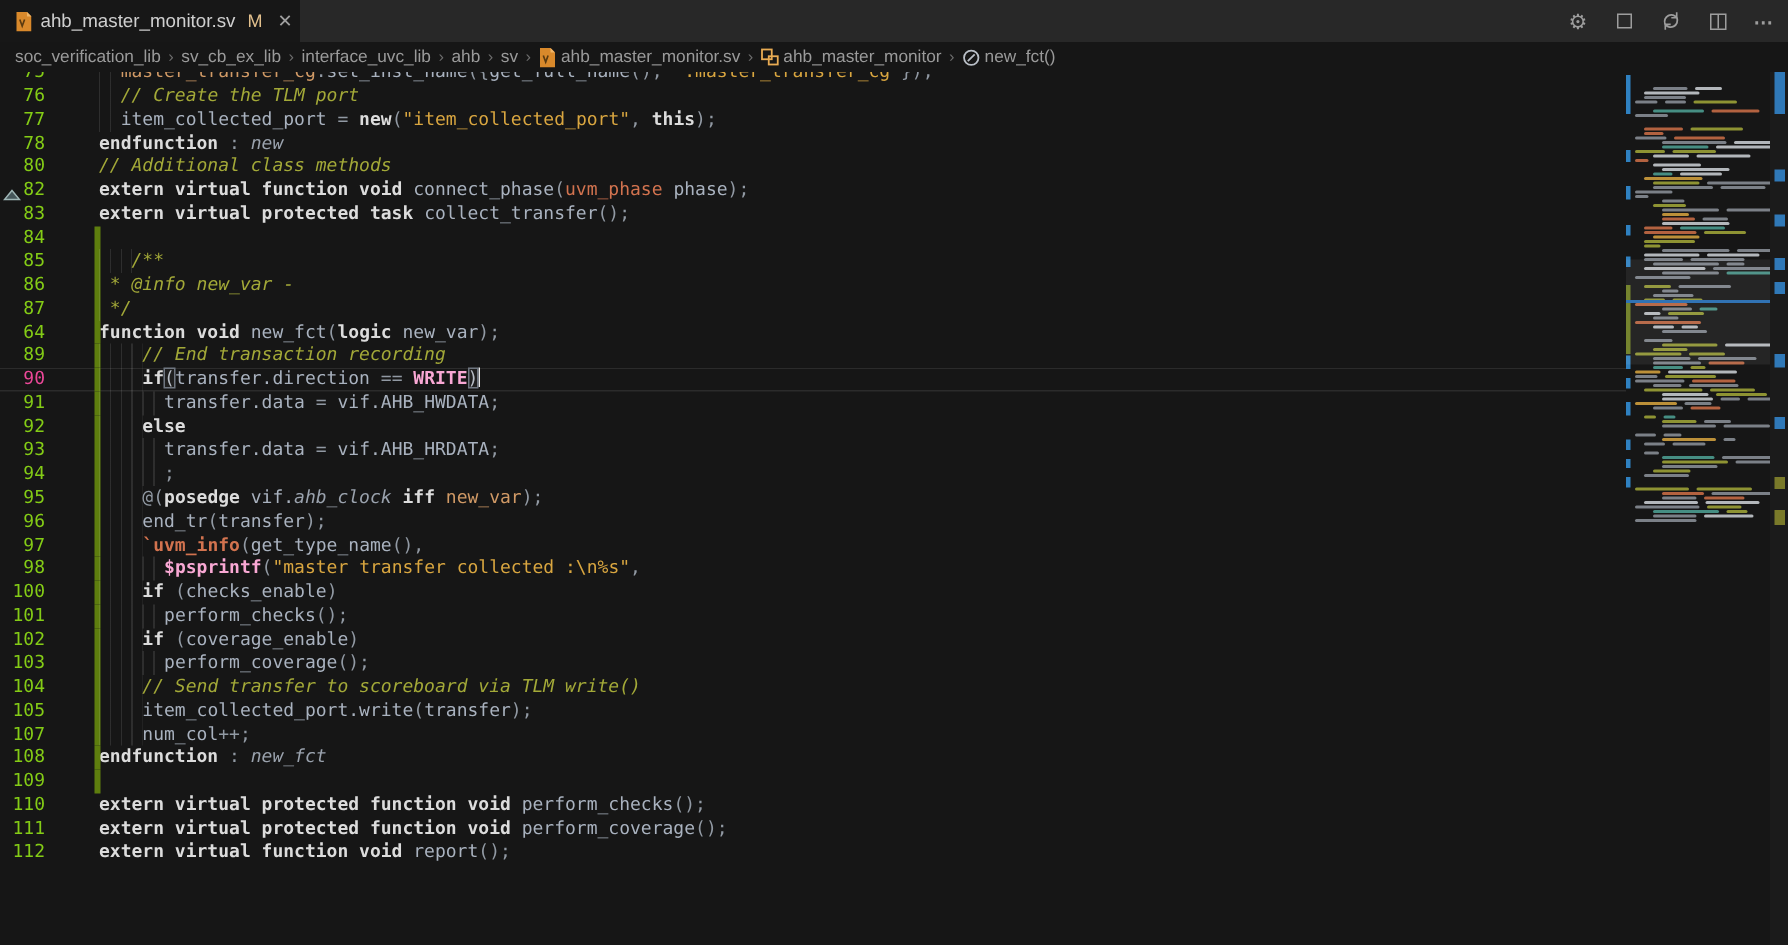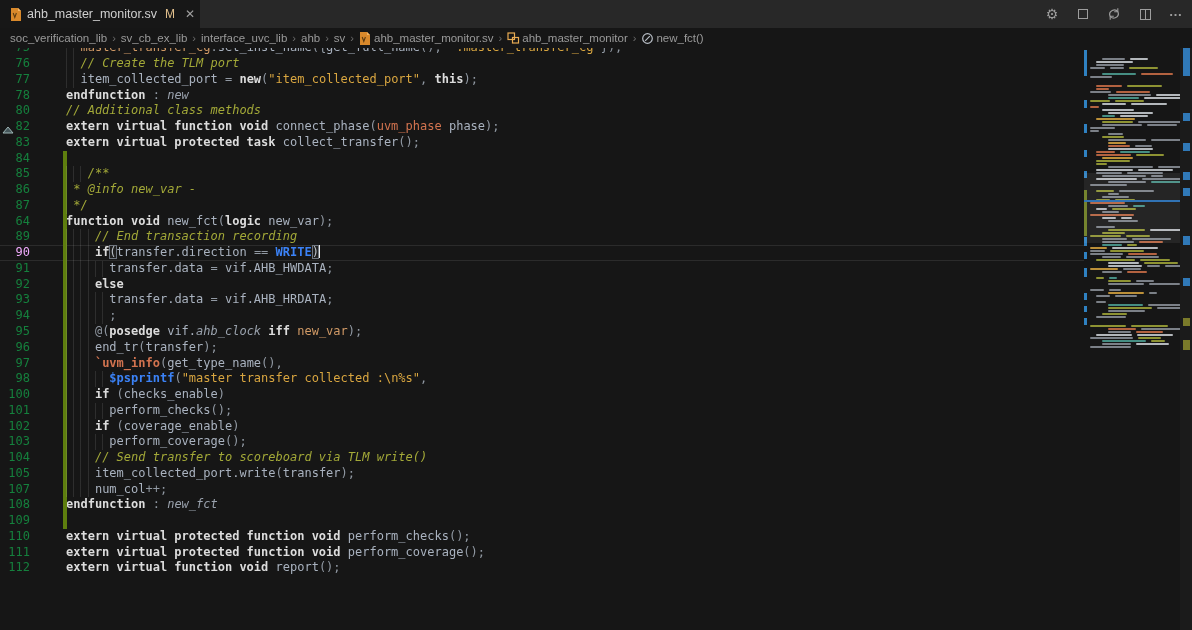--- a/index.html
+++ b/index.html
@@ -25,36 +25,36 @@
   .bc-item { display:flex; align-items:center; gap:4px; cursor:pointer; }
   .bc-sep { color:#6d6d6d; margin:0 5px; font-size:11px; }
 
   
   .fic { display:inline-block; width:11px; height:13px; position:relative; }
   .fic svg { display:block; }
 
   
   .editor-view { position:absolute; left:0; top:48px; width:1084px; height:582px; overflow:hidden; background:#161616; }
   .line { display:flex; height:15.78px; line-height:15.78px; font-family:"DejaVu Sans Mono", monospace; font-size:12px; position:relative; white-space:pre; }
-  .num { width:30px; flex:none; text-align:right; color:#15803d; user-select:none; }
+  .num { width:30px; flex:none; text-align:right; color:#84cc16; user-select:none; }
   .codewrap { flex:1; position:relative; padding-left:36px; }
   .gitbar { position:absolute; left:33px; top:0; bottom:0; width:3.5px; background:#5e7e0e; }
   .glyph { position:absolute; left:2px; top:4px; width:12px; height:8px; }
   .cur-line { box-shadow: inset 0 1px 0 rgba(255,255,255,0.09), inset 0 -1px 0 rgba(255,255,255,0.09); }
-  .cur-line .num { color:#f0abfc; }
+  .cur-line .num { color:#ec4899; }
   .guides { position:absolute; top:0; bottom:0; background:repeating-linear-gradient(to right, rgba(255,255,255,0.10) 0 1px, transparent 1px 7.22px); }
   .cursor { display:inline-block; width:1.5px; height:13px; background:#e8e8e8; vertical-align:-2px; }
 
   .tk-k { color:#dcdcdc; font-weight:bold; }
   .tk-i { color:#a9b2bf; }
   .tk-o { color:#9199a3; }
   .tk-t { color:#d2734f; }
   .tk-c { color:#a3a938; font-style:italic; }
   .tk-s { color:#d9a640; }
-  .tk-g { color:#3b82f6; font-weight:bold;text-align:center; }
+  .tk-g { color:#f9a8d4; font-weight:bold;text-align:center; }
   .tk-m { color:#d2734f; font-weight:bold; }
   .tk-e { color:#4fa396; }
   .tk-l { color:#9aa2ad; font-style:italic; }
   .tk-a { color:#d19a66; }
   .tk-b { color:#b8bec6; outline:1px solid #6f7680; outline-offset:-1px; background:rgba(255,255,255,0.04); }
 
   
   .minimap { position:absolute; left:1084px; top:48px; width:96px; height:582px; background:#161616; overflow:hidden; }
   .mm-row { position:absolute; height:2px; border-radius:1px; }
   .mm-slider { position:absolute; left:0; width:96px; background:rgba(255,255,255,0.065); }

